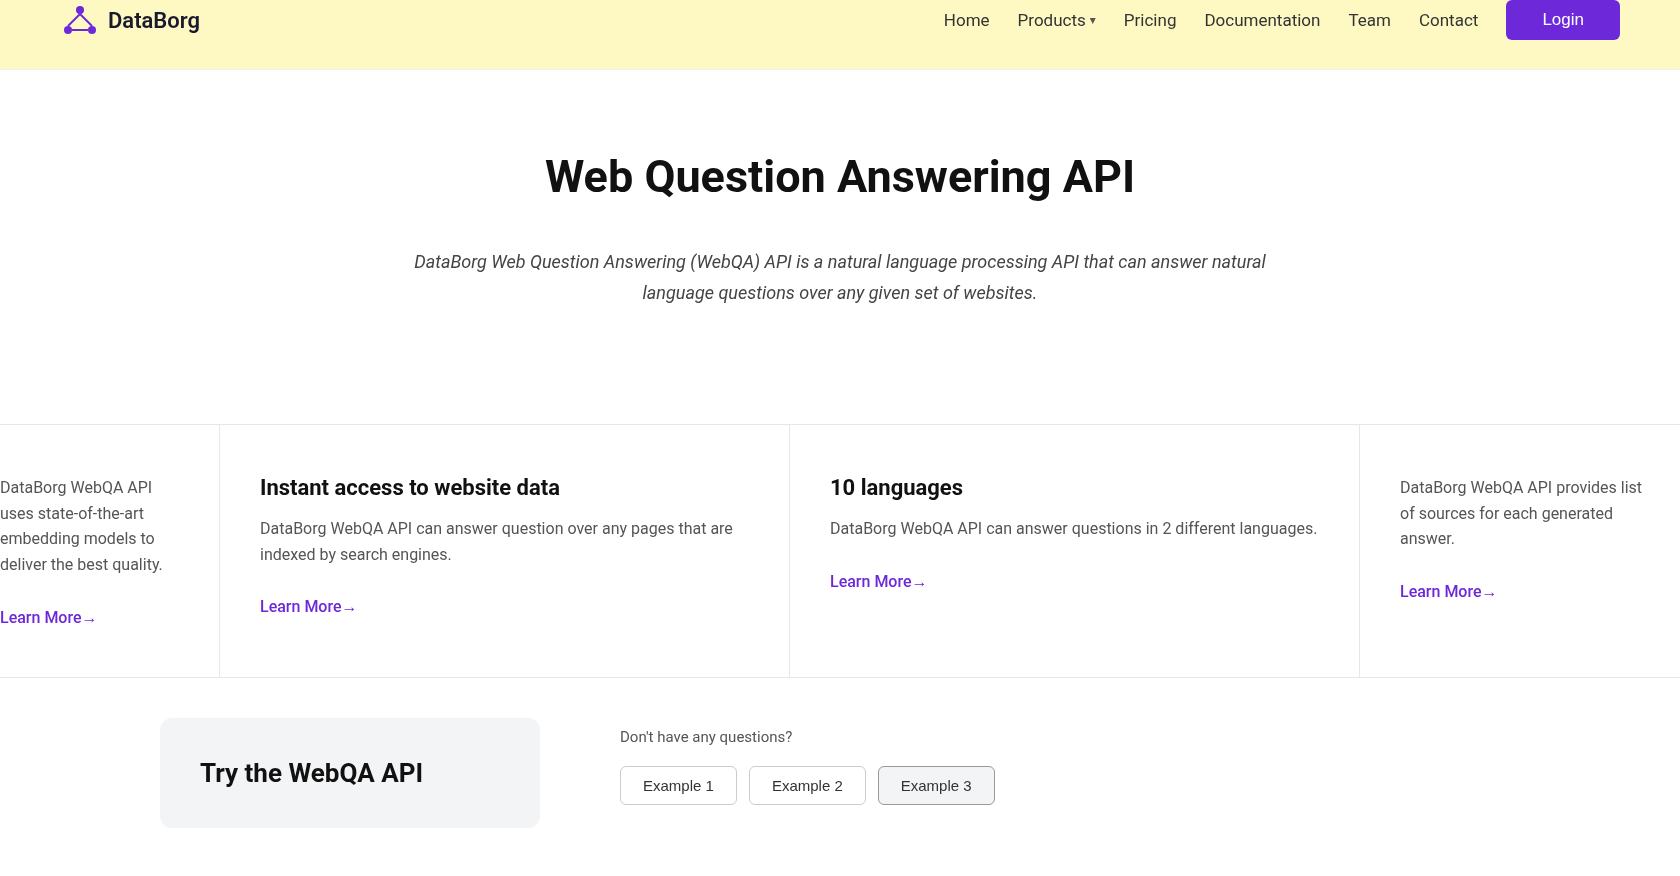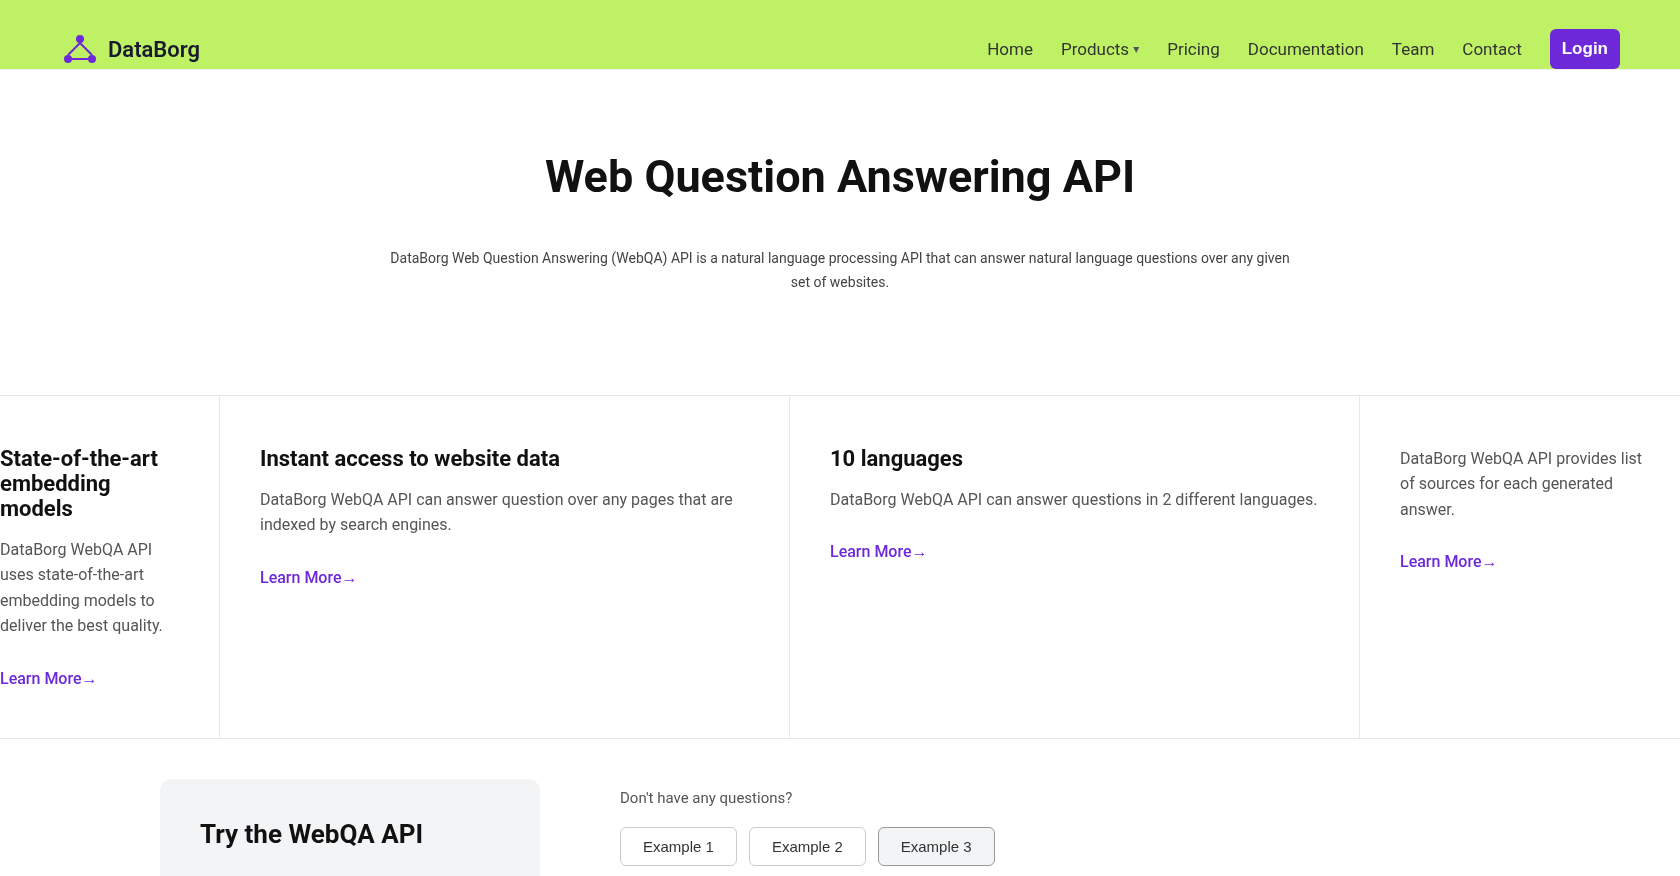--- a/index.html
+++ b/index.html
@@ -12,25 +12,25 @@
       font-family: -apple-system, BlinkMacSystemFont, 'Segoe UI', Roboto, Oxygen, sans-serif;
       background: #ffffff;
       color: #1a1a2e;
       overflow-x: hidden;
       width: 1680px;
     }
 
     
     header {
       display: flex;
-      align-items: flex-end;
+      align-items: flex-start;
       justify-content: space-between;
       padding: 0 60px;
       height: 70px;
-      background: #bef264;
+      background: #fef9c3;
       border-bottom: 1px solid #f0f0f0;
     }
 
     .logo-area {
       display: flex;
       align-items: center;
       gap: 8px;
       text-decoration: none;
       color: #1a1a2e;
     }
@@ -64,46 +64,47 @@
 
     .nav-dropdown-icon {
       font-size: 12px;
       color: #555;
     }
 
     .login-btn {
       background: #6d28d9;
       color: #ffffff;
       border: none;
-      padding: 10px 12px;
+      padding: 10px 36px;
       border-radius: 6px;
       font-size: 17px;
-      font-weight: 700;
+      font-weight: 400;
       cursor: pointer;
     }
 
     
     .hero {
       text-align: center;
       padding: 80px 60px 60px;
     }
 
     .hero-title {
       font-size: 45px;
       font-weight: 700;
       color: #111;
       margin-bottom: 44px;
     }
 
     .hero-subtitle {
-      font-size: 14px;
+      font-size: 18px;
       color: #444;
       max-width: 900px;
-      margin: 0 auto;
+      margin: 16px auto;
       line-height: 1.7;
+      font-style: italic;
     }
 
     
     .cards-wrapper {
       display: flex;
       align-items: stretch;
       margin: 40px 0;
       overflow: hidden;
     }
 
@@ -262,21 +263,20 @@
 </header>
 
 <section class="hero">
   <h1 class="hero-title">Web Question Answering API</h1>
   <p class="hero-subtitle">DataBorg Web Question Answering (WebQA) API is a natural language processing API that can answer natural language questions over any given set of websites.</p>
 </section>
 
 <div class="cards-wrapper">
 
   <div class="card card-partial">
-    <h3 class="card-title">State-of-the-art embedding models</h3>
     <p class="card-description">DataBorg WebQA API uses state-of-the-art embedding models to deliver the best quality.</p>
     <a class="learn-more-link">
       <span>Learn More</span>
       <span>→</span>
     </a>
   </div>
 
   <div class="card">
     <h3 class="card-title">Instant access to website data</h3>
     <p class="card-description">DataBorg WebQA API can answer question over any pages that are indexed by search engines.</p>

